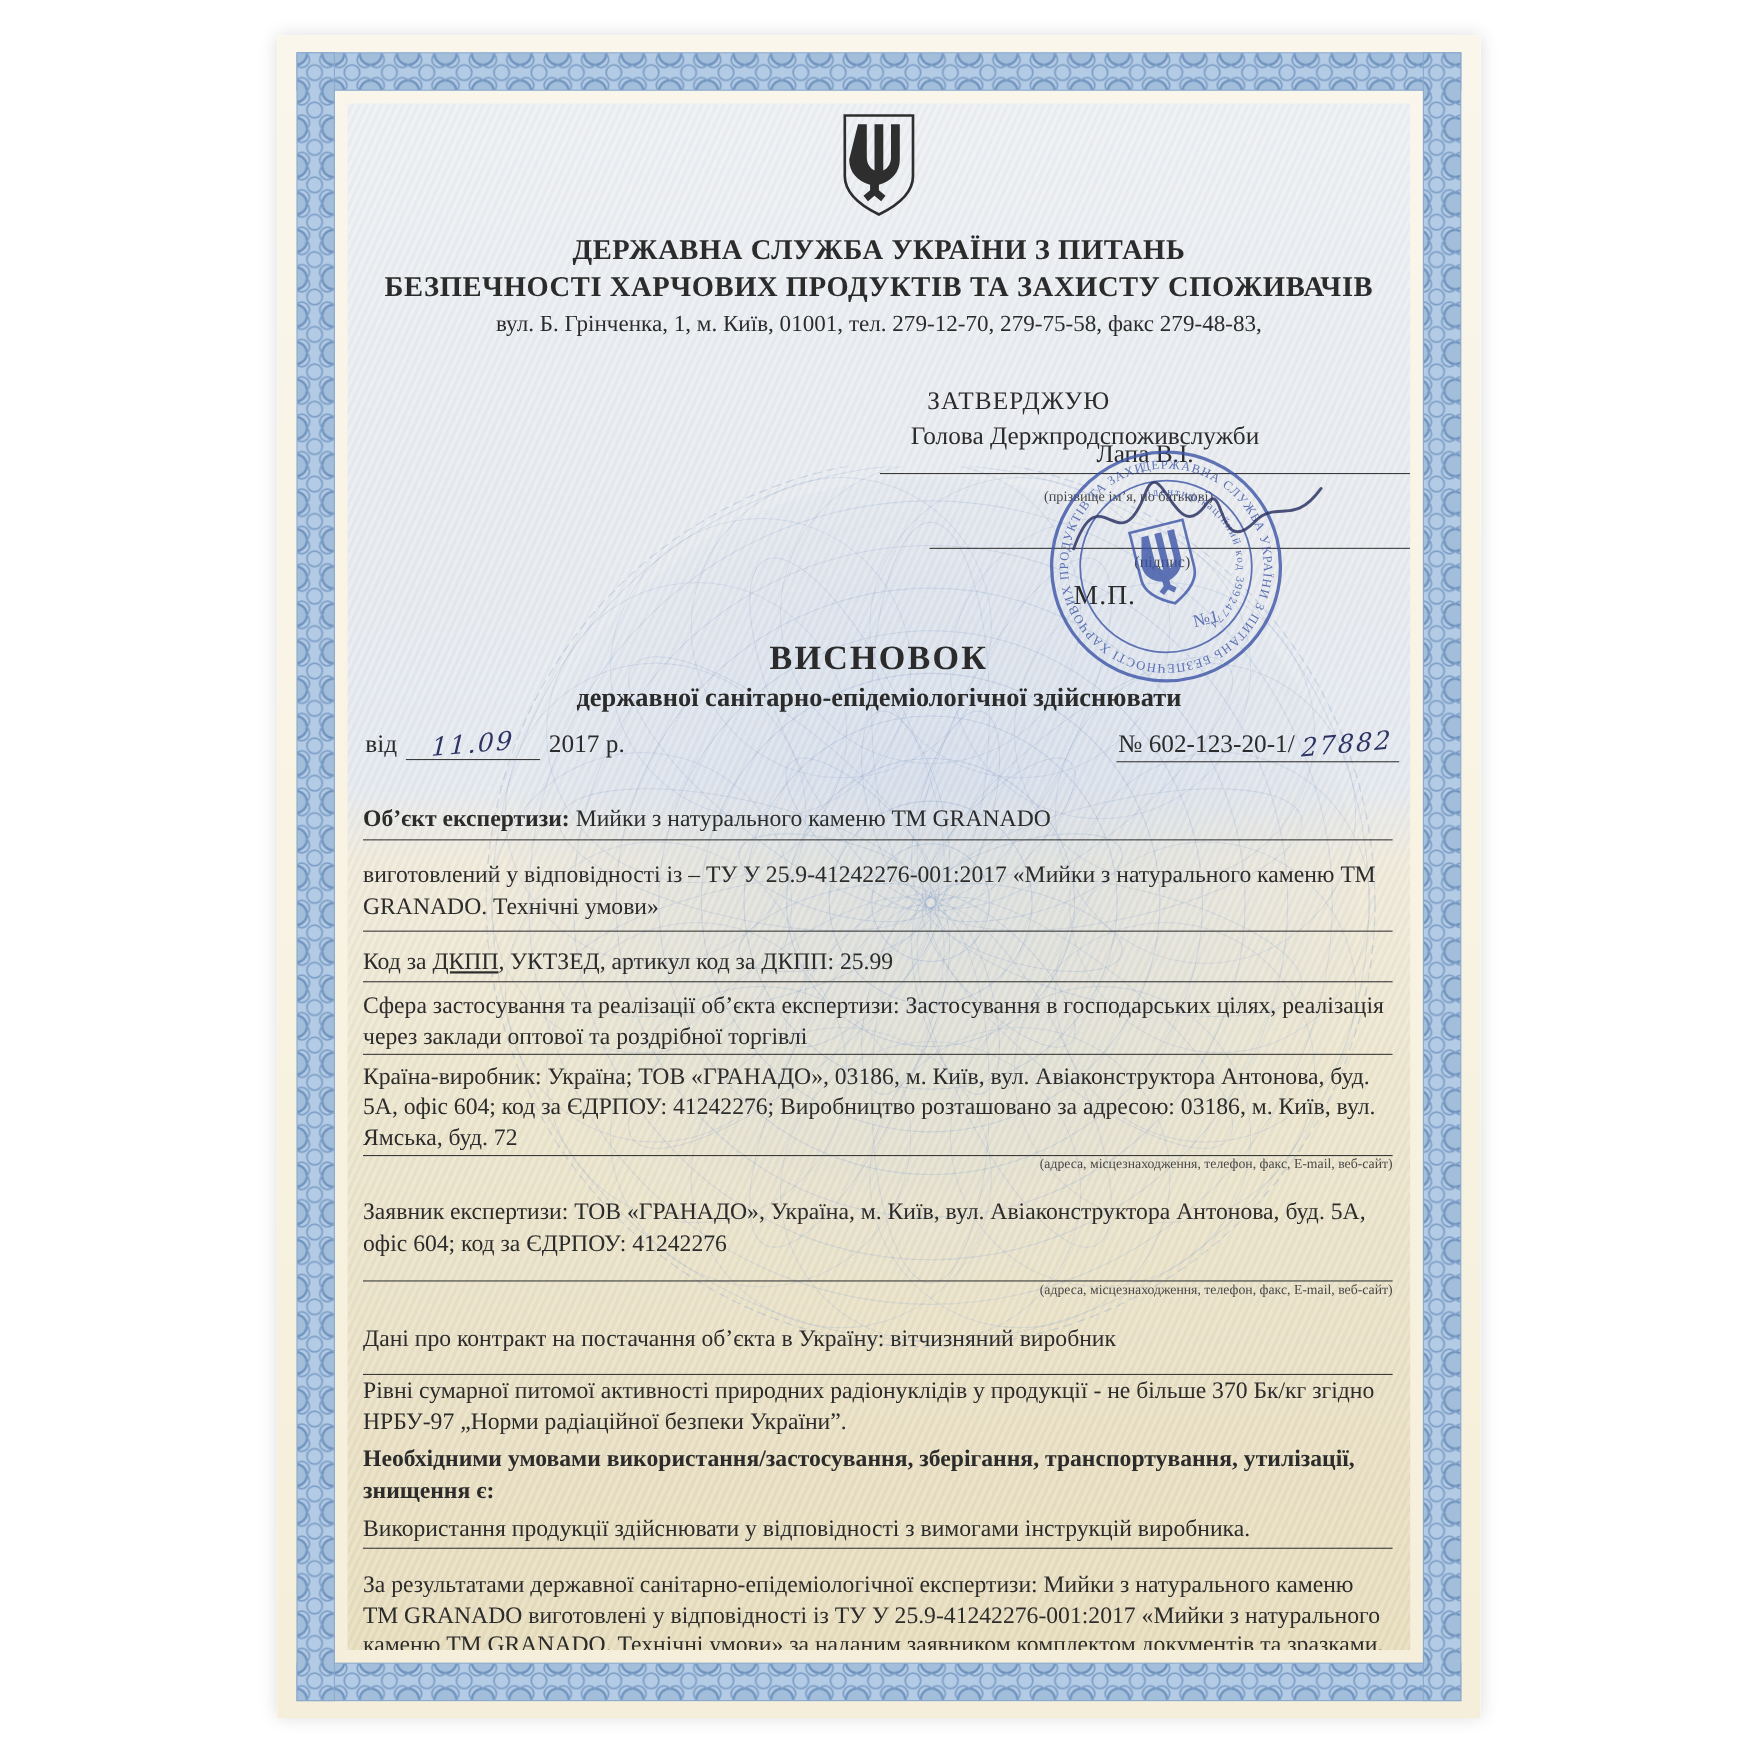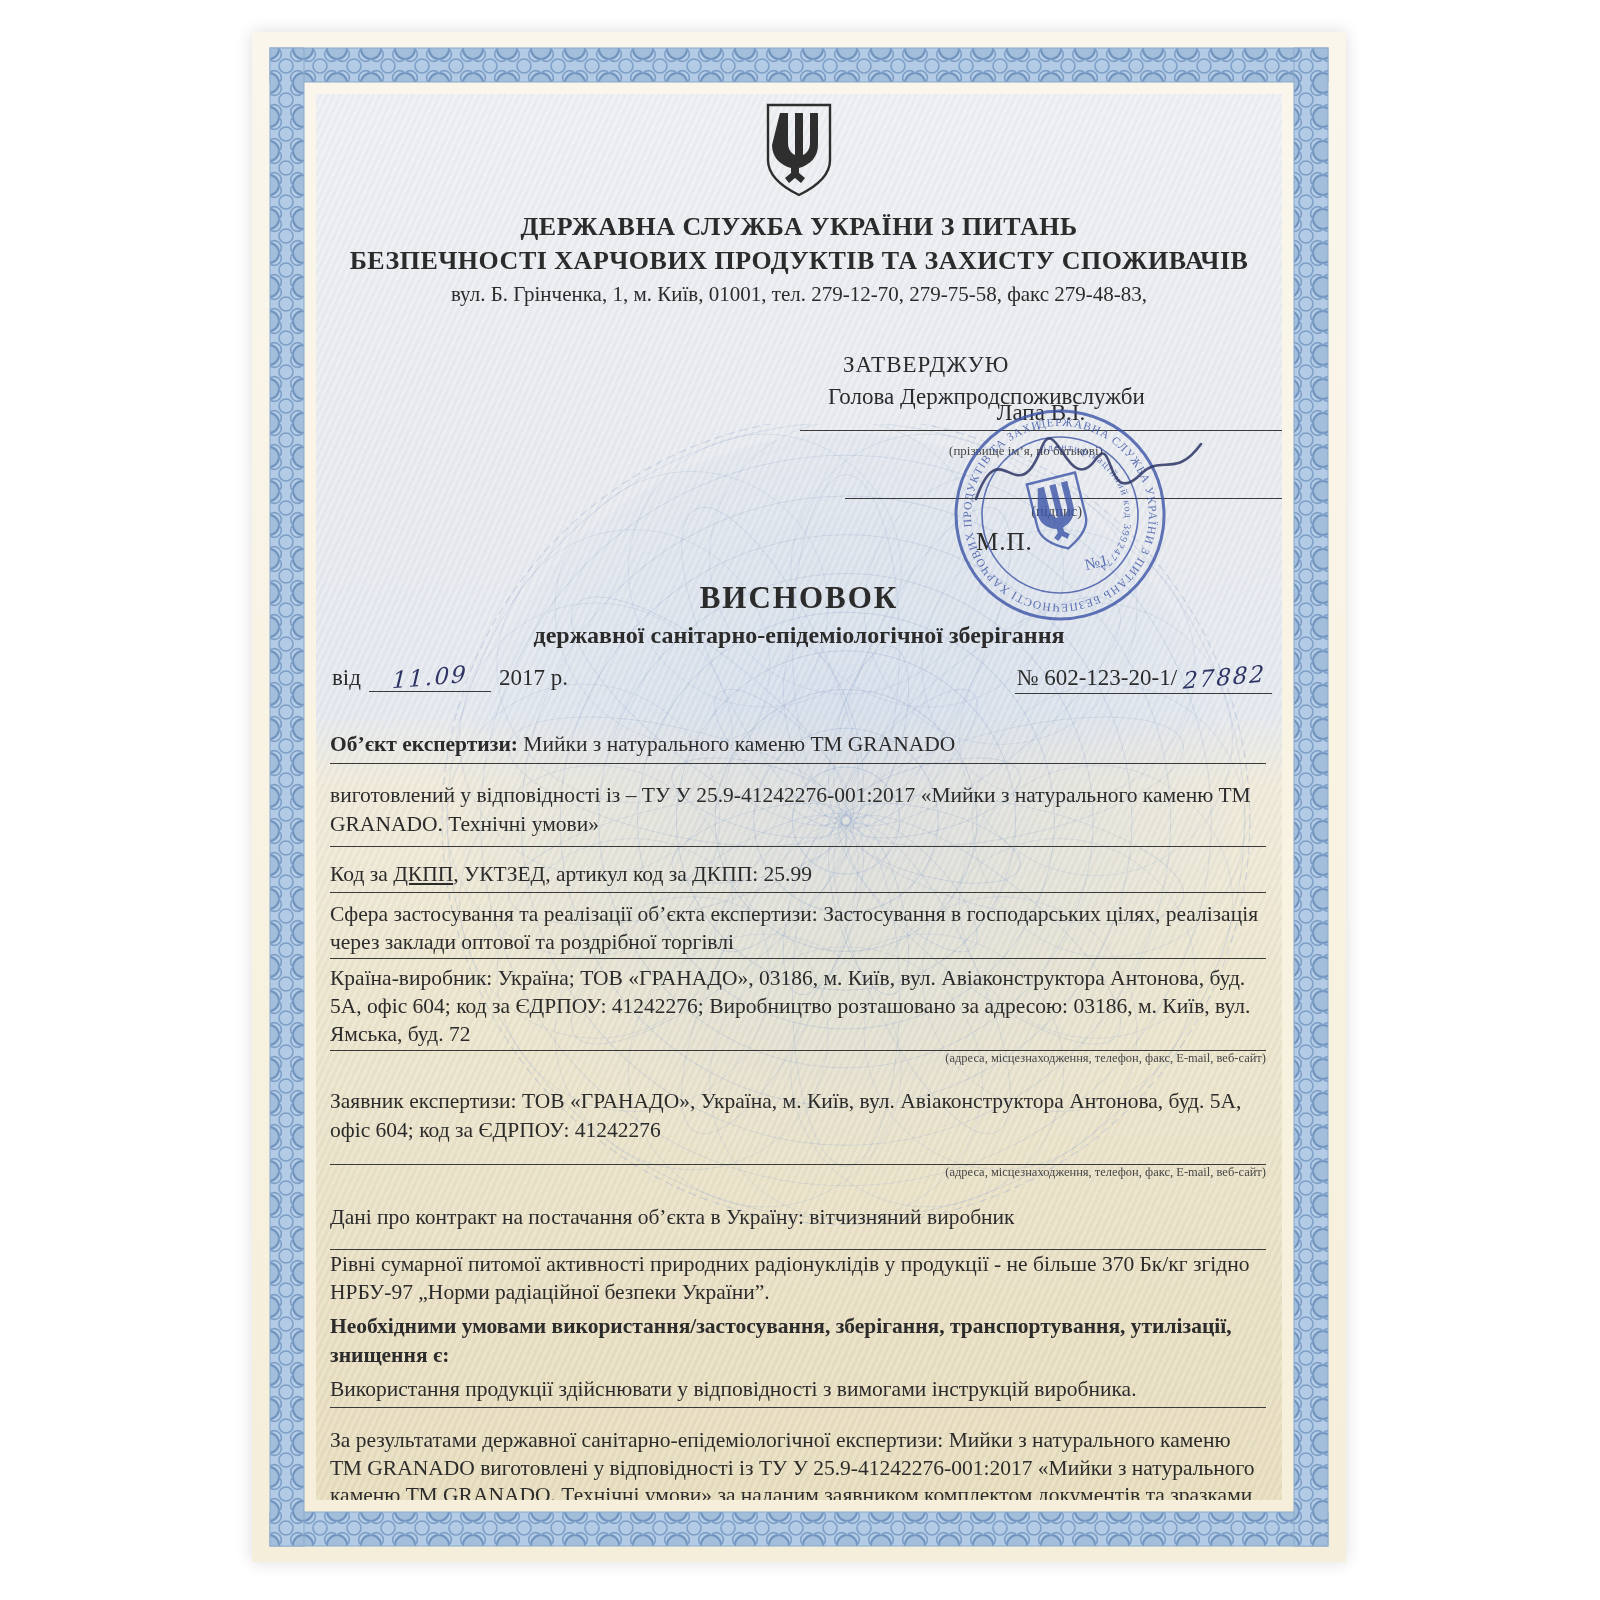--- a/index.html
+++ b/index.html
@@ -202,21 +202,21 @@
       <g transform="translate(84,72) scale(0.8)" opacity=".88">
         <path d="M4,3 H66 V58 Q66,78 35,93 Q4,78 4,58 Z" fill="none" stroke="#3a52a5" stroke-width="3"></path>
         <path fill="#3a52a5" d="M16,11 h8 v30 c0,6 3,10 7,12 v-42 h8 v42 c4,-2 7,-6 7,-12 v-30 h8 v32 c0,12 -8,20 -19,23 v5 l6,5 -4,5 -6,-5 -6,5 -4,-5 6,-5 v-5 c-11,-3 -19,-11 -19,-23 z"></path>
       </g>
     </svg>
     <svg class="signature" viewBox="0 0 260 150">
       <path d="M20,110 C45,40 60,125 85,60 C100,20 112,110 140,70 C158,44 150,120 185,85 C205,65 220,90 245,55" fill="none" stroke="#2d3464" stroke-width="2.6" stroke-linecap="round" opacity=".85"></path>
     </svg>
 
     <div class="title">ВИСНОВОК</div>
-    <div class="subtitle">державної санітарно-епідеміологічної зберігання</div>
+    <div class="subtitle">державної санітарно-епідеміологічної здійснювати</div>
 
     <div class="meta">
       <div class="date-group">
         <span>від</span><span class="date-slot"><span class="hand">11.09</span></span><span>2017 р.</span>
       </div>
       <div class="num-group">
         <span>№ 602-123-20-1/</span>
         <span class="hand">27882</span>
       </div>
     </div>

